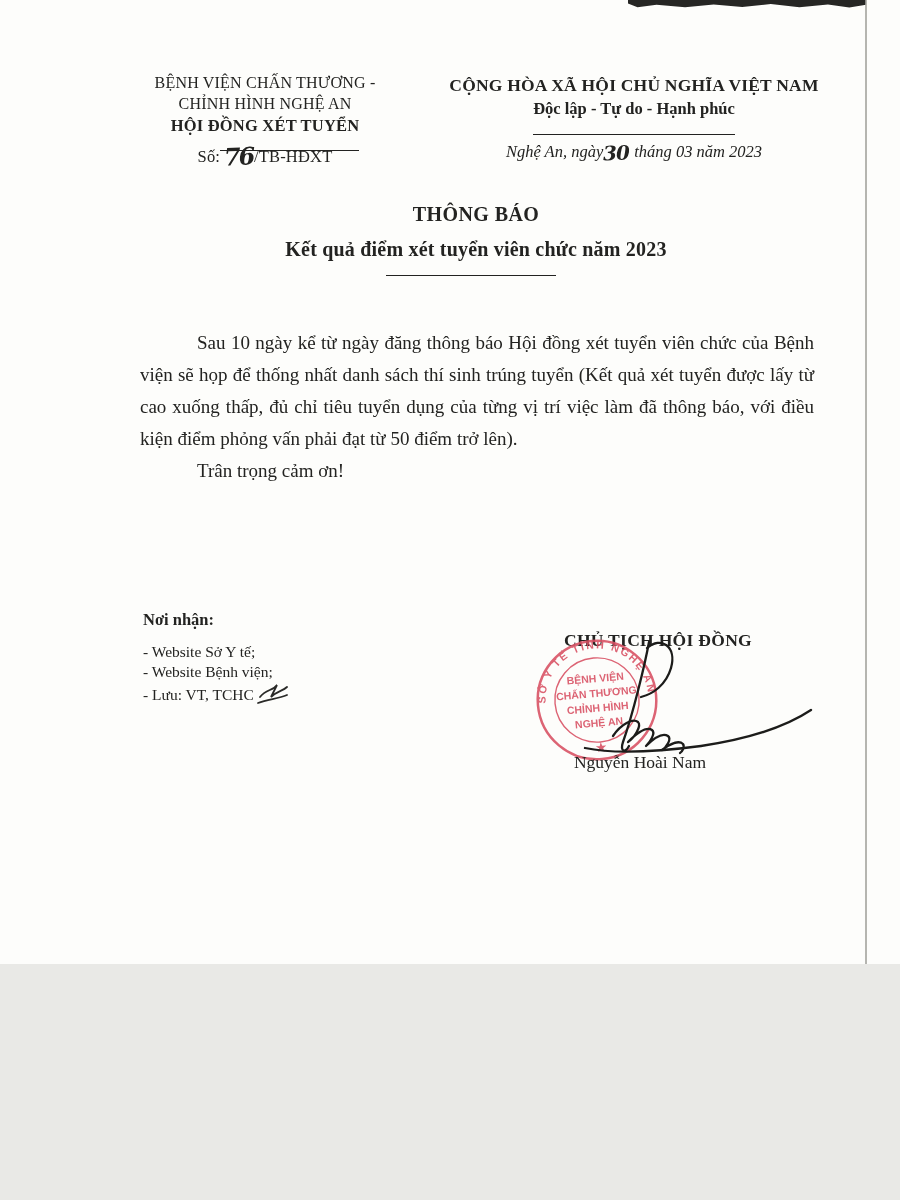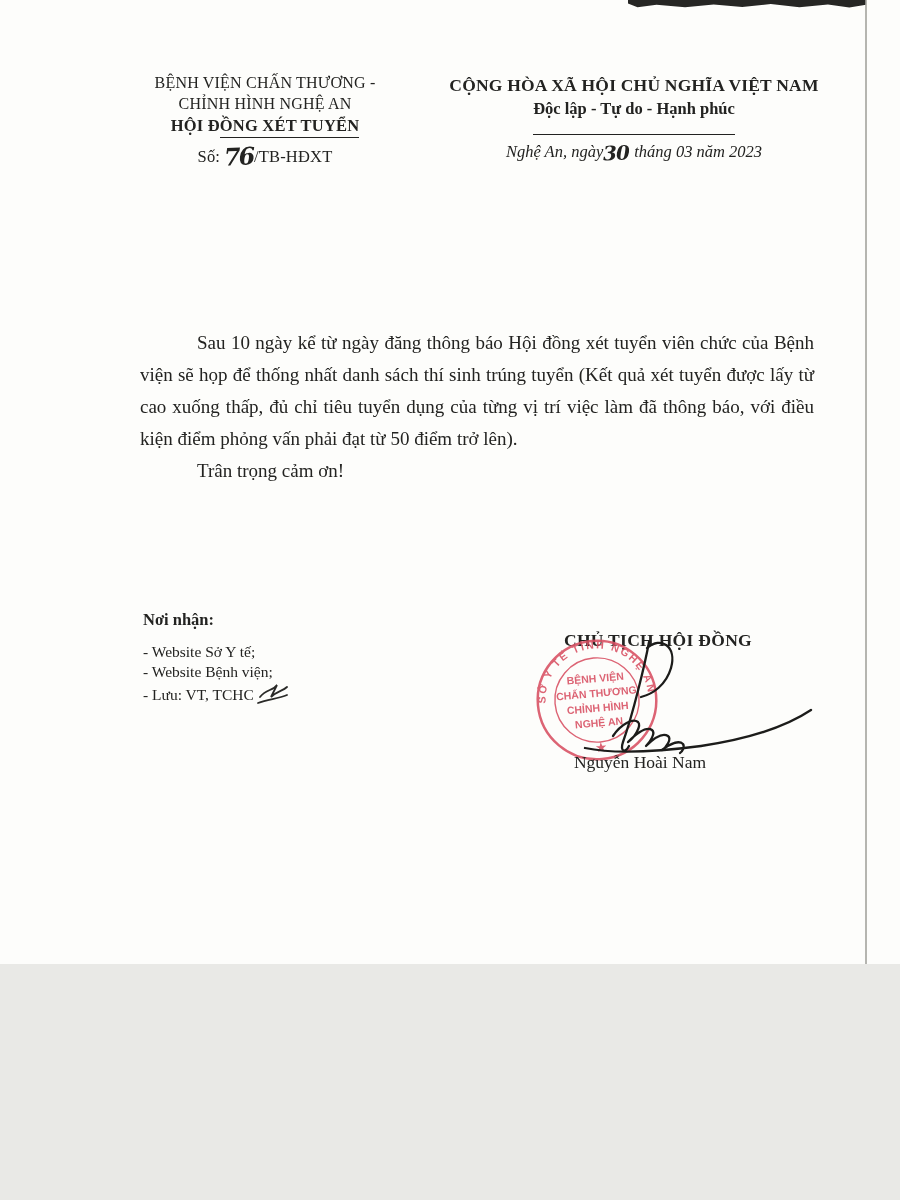--- a/index.html
+++ b/index.html
@@ -15,21 +15,21 @@
     clip-path:polygon(0 0,100% 0,100% 60%,93% 95%,84% 55%,72% 90%,60% 50%,48% 88%,36% 55%,24% 92%,12% 58%,4% 90%,0 45%);
   }
   .scan-line-vert{left:865px;top:0;width:2px;height:1176px;background:#a3a39e;opacity:.8;}
   .page-edge-bottom{left:33px;top:1168px;width:830px;height:2px;background:#d8d8d2;opacity:.8;}
   .page-edge-left{left:33px;top:1046px;width:2px;height:124px;background:#e3e3de;opacity:.9;}
   .below-edge{left:0;top:1170px;width:900px;height:30px;background:#f6f6f3;}
 
   
   .hdr-left{left:138px;top:72px;width:254px;text-align:center;font-size:16px;line-height:21px;letter-spacing:.2px;}
   .hdr-left .committee{font-weight:bold;font-size:16.5px;margin-top:1px;}
-  .u-part{border-bottom:1.6px solid #232321;padding-bottom:2px;}
+  .u-part{border-bottom:1.6px solid #232321;padding-bottom:15px;}
   .doc-number{margin-top:10px;font-size:16.5px;}
   .hand{font-family:"DejaVu Serif", serif;font-style:italic;font-weight:bold;display:inline-block;}
   .hand-76{font-size:24px;letter-spacing:-2px;transform:rotate(-3deg);line-height:14px;vertical-align:-3px;}
   .hand-30{font-size:20px;letter-spacing:-1px;transform:rotate(-2deg);vertical-align:-3px;margin:0 1px 0 0;}
 
   .hdr-right{left:437px;top:74px;width:394px;text-align:center;}
   .hdr-right .national{font-weight:bold;font-size:17.5px;line-height:22px;letter-spacing:.2px;}
   .hdr-right .motto{font-weight:bold;font-size:16.5px;margin-top:3px;}
   .hdr-right .motto .u-part{border-bottom-width:1.8px;padding-bottom:16px;}
   .date-line{margin-top:22px;font-style:italic;font-size:16.5px;}
@@ -76,20 +76,24 @@
     <div class="committee"><span>HỘI Đ</span><span class="u-part">ỒNG XÉT TUYỂN</span></div>
     <div class="doc-number"><span>Số: </span><span class="hand hand-76">76</span><span>/TB-HĐXT</span></div>
   </div>
 
   <div class="abs hdr-right">
     <div class="national">CỘNG HÒA XÃ HỘI CHỦ NGHĨA VIỆT NAM</div>
     <div class="motto"><span class="u-part">Độc lập - Tự do - Hạnh phúc</span></div>
     <div class="date-line"><span>Nghệ An, ngày</span><span class="hand hand-30">30</span><span> tháng 03 năm 2023</span></div>
   </div>
 
+  <div class="abs title-block">
+    <div class="title-1">THÔNG BÁO</div>
+    <div class="title-2"><span>Kết quả điể</span><span class="u-part">m xét tuyển viên ch</span><span>ức năm 2023</span></div>
+  </div>
 
   <div class="abs body-block">
     <p class="p2">Sau 10 ngày kể từ ngày đăng thông báo Hội đồng xét tuyển viên chức của Bệnh viện sẽ họp để thống nhất danh sách thí sinh trúng tuyển (Kết quả xét tuyển được lấy từ cao xuống thấp, đủ chỉ tiêu tuyển dụng của từng vị trí việc làm đã thông báo, với điều kiện điểm phỏng vấn phải đạt từ 50 điểm trở lên).</p>
     <p class="p3">Trân trọng cảm ơn!</p>
   </div>
 
   <div class="abs recipients">
     <div class="recip-head">Nơi nhận:</div>
     <div class="recip-items">
       <div class="recip-item">- Website Sở Y tế;</div>

